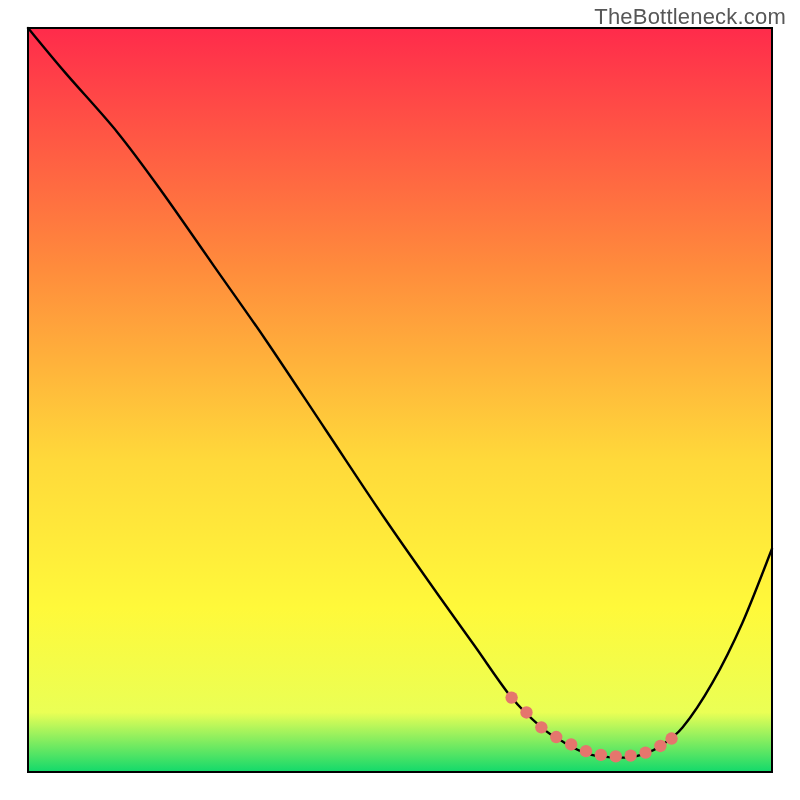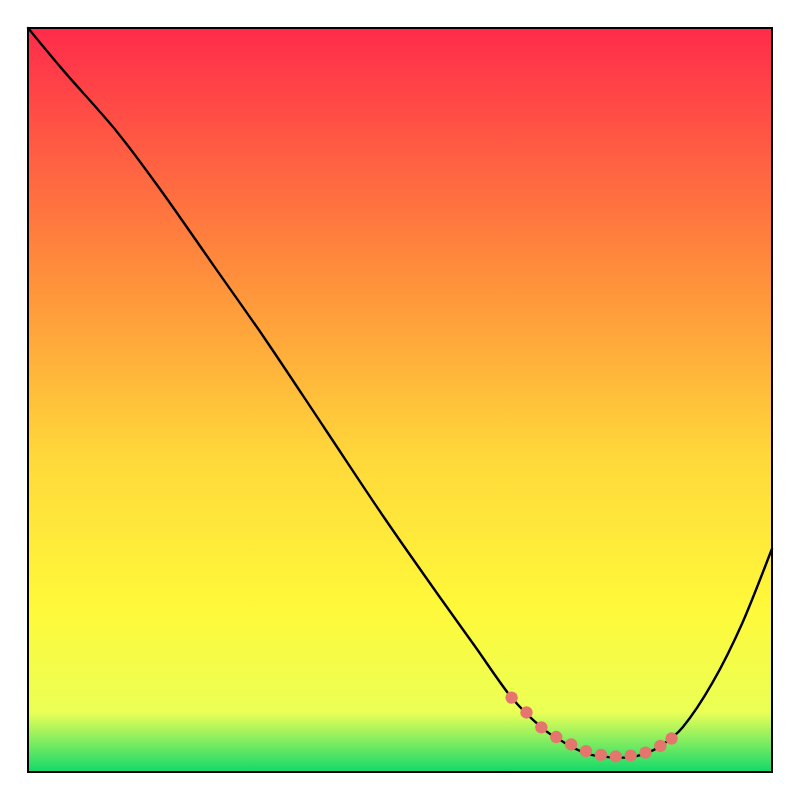--- a/index.html
+++ b/index.html
@@ -32,20 +32,21 @@
     left: 0;
     width: 800px;
     height: 800px;
     display: block;
   }
 </style>
 </head>
 <body>
 
 <div class="chart-wrap">
+  <div class="watermark">TheBottleneck.com</div>
   <svg class="chart" viewBox="0 0 800 800">
     <defs>
       <linearGradient id="bg-grad" x1="0" y1="0" x2="0" y2="1">
         <stop id="g-stop-0" offset="0%" stop-color="#ff2b4b"></stop>
         <stop id="g-stop-1" offset="32%" stop-color="#ff8b3c"></stop>
         <stop id="g-stop-2" offset="58%" stop-color="#ffd93a"></stop>
         <stop id="g-stop-3" offset="78%" stop-color="#fff93a"></stop>
         <stop id="g-stop-4" offset="92%" stop-color="#eaff55"></stop>
         <stop id="g-stop-5" offset="100%" stop-color="#12d96b"></stop>
       </linearGradient>

